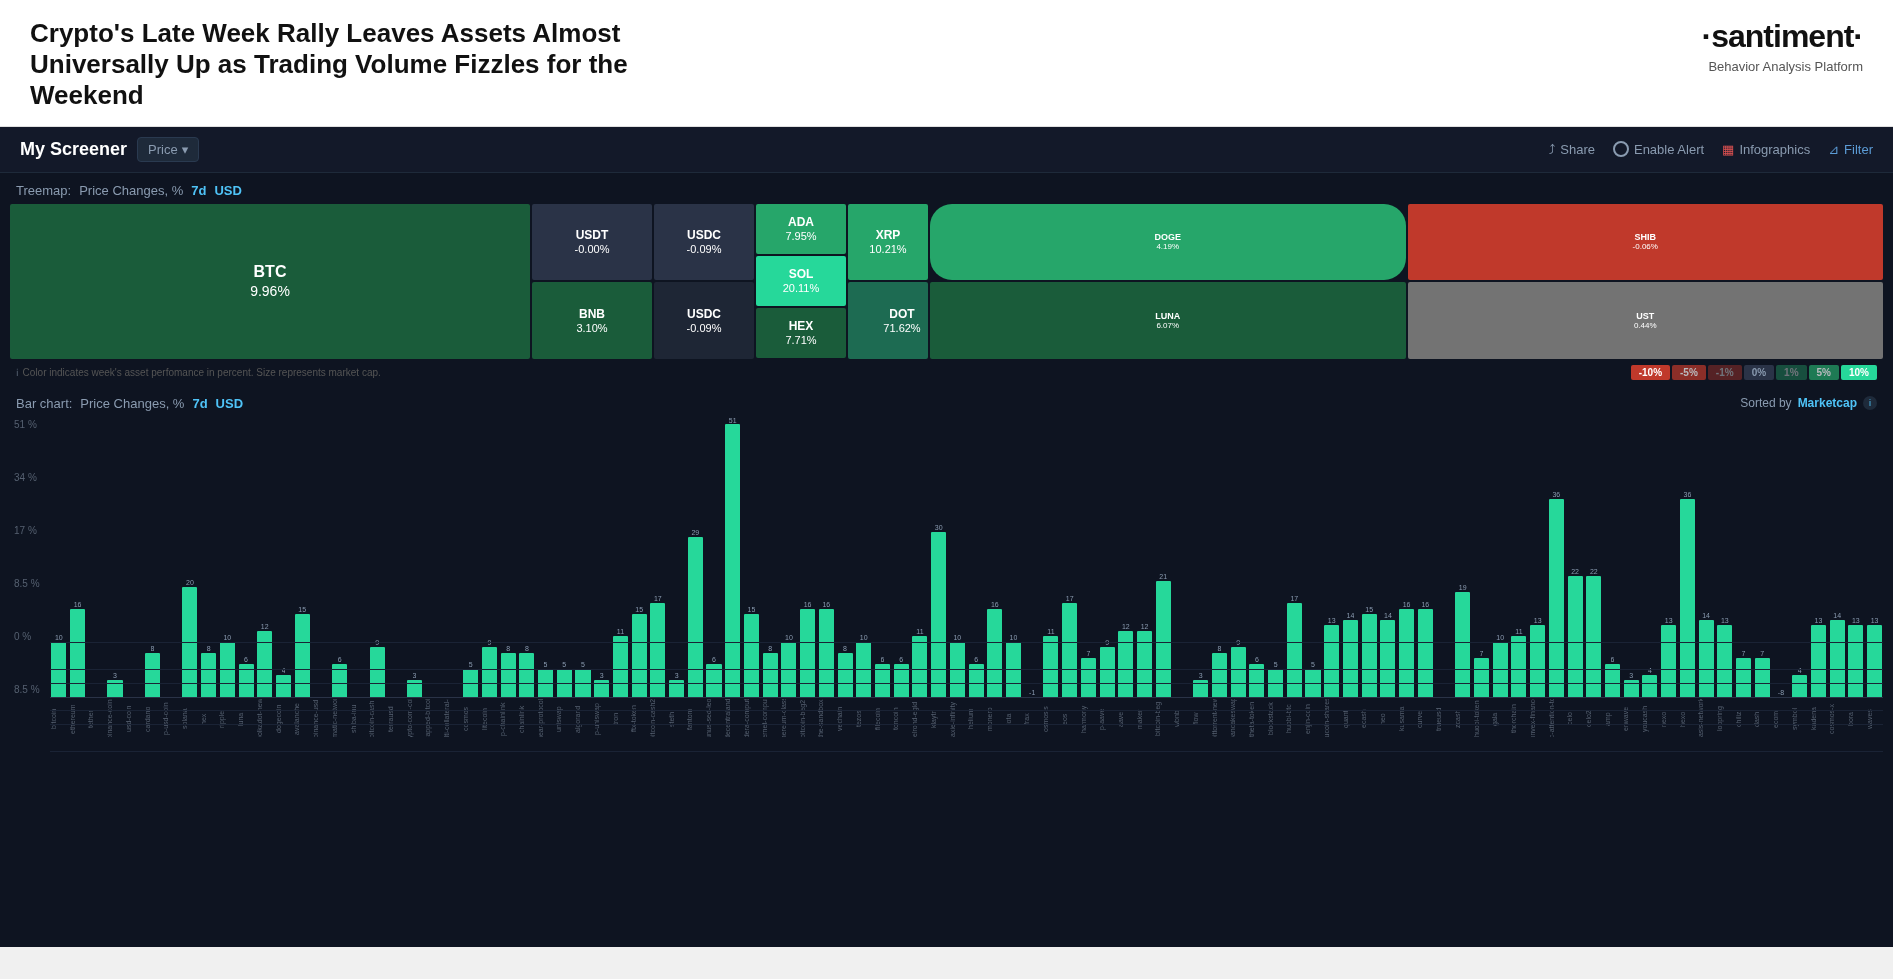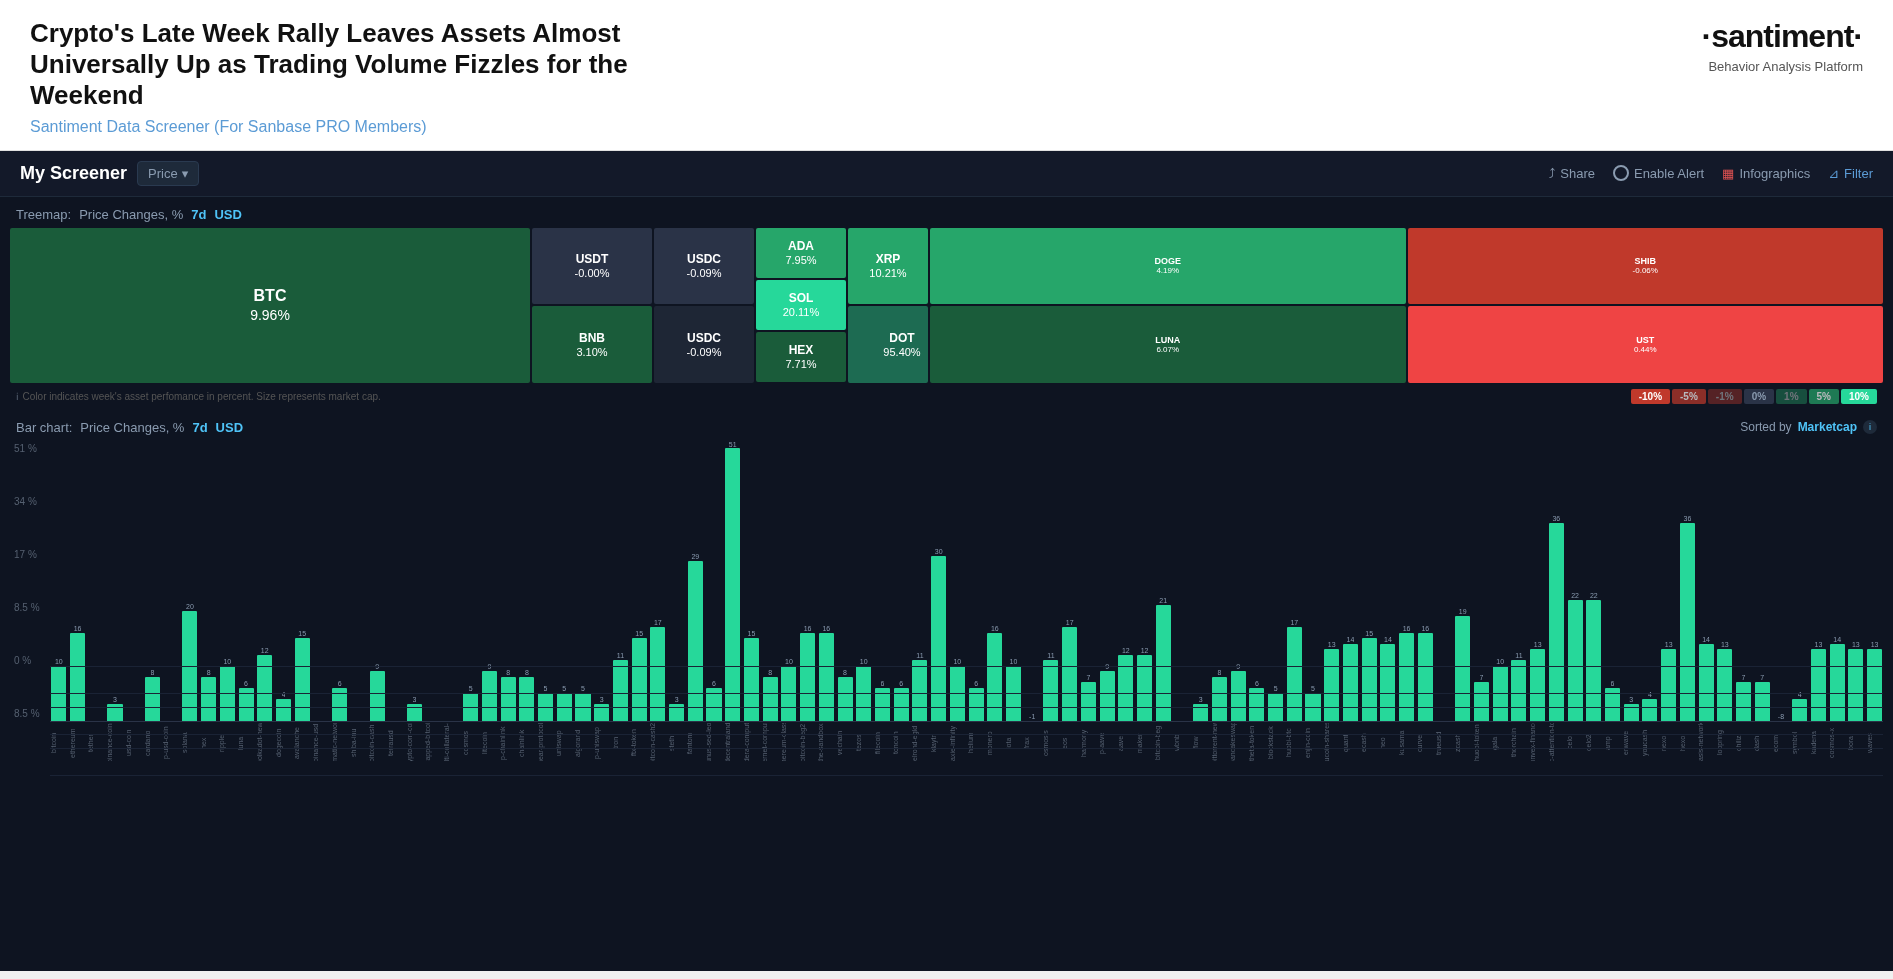--- a/index.html
+++ b/index.html
@@ -321,21 +321,20 @@
   </style>
 </head>
 <body>
 
 <div class="header">
   <div class="header-left">
     <h1>
       <span>Crypto's Late Week Rally Leaves Assets Almost</span><br>
       <span>Universally Up as Trading Volume Fizzles for the Weekend</span>
     </h1>
-    <p class="subtitle">Santiment Data Screener (For Sanbase PRO Members)</p>
   </div>
   <div class="header-right">
     <div class="brand">·santiment·</div>
     <div class="tagline">Behavior Analysis Platform</div>
   </div>
 </div>
 
 <div class="main">
 
   <div class="screener-toolbar">
@@ -418,39 +417,39 @@
       </div>
     </div>
 
     <div class="tm-col" style="flex:0 0 80px;">
       <div class="tm-cell bg-green-mid">
         <div class="tm-name">XRP</div>
         <div class="tm-val">10.21%</div>
       </div>
       <div class="tm-cell" style="background:#1d6b52;padding-left:28px;">
         <div class="tm-name">DOT</div>
-        <div class="tm-val">95.40%</div>
+        <div class="tm-val">71.62%</div>
       </div>
     </div>
 
 
     <div style="flex:1;display:grid;grid-template-columns:1fr 1fr;grid-template-rows:1fr 1fr;gap:2px;">
-      <div class="tm-mini" style="background:#26a66a;">
+      <div class="tm-mini" style="background:#26a66a;border-radius:22px;">
         <div class="tm-name">DOGE</div>
         <div class="tm-val">4.19%</div>
       </div>
       <div class="tm-mini" style="background:#c0392b;">
         <div class="tm-name">SHIB</div>
         <div class="tm-val">-0.06%</div>
       </div>
       <div class="tm-mini" style="background:#1a5c3a;">
         <div class="tm-name">LUNA</div>
         <div class="tm-val">6.07%</div>
       </div>
-      <div class="tm-mini" style="background:#ef4444;">
+      <div class="tm-mini" style="background:#737373;">
         <div class="tm-name">UST</div>
         <div class="tm-val">0.44%</div>
       </div>
     </div>
   </div>
 
   <div class="treemap-legend">
     <div class="legend-note">
       <span style="color:#556070;">ℹ</span>
       <span>Color indicates week's asset perfomance in percent. Size represents market cap.</span>

